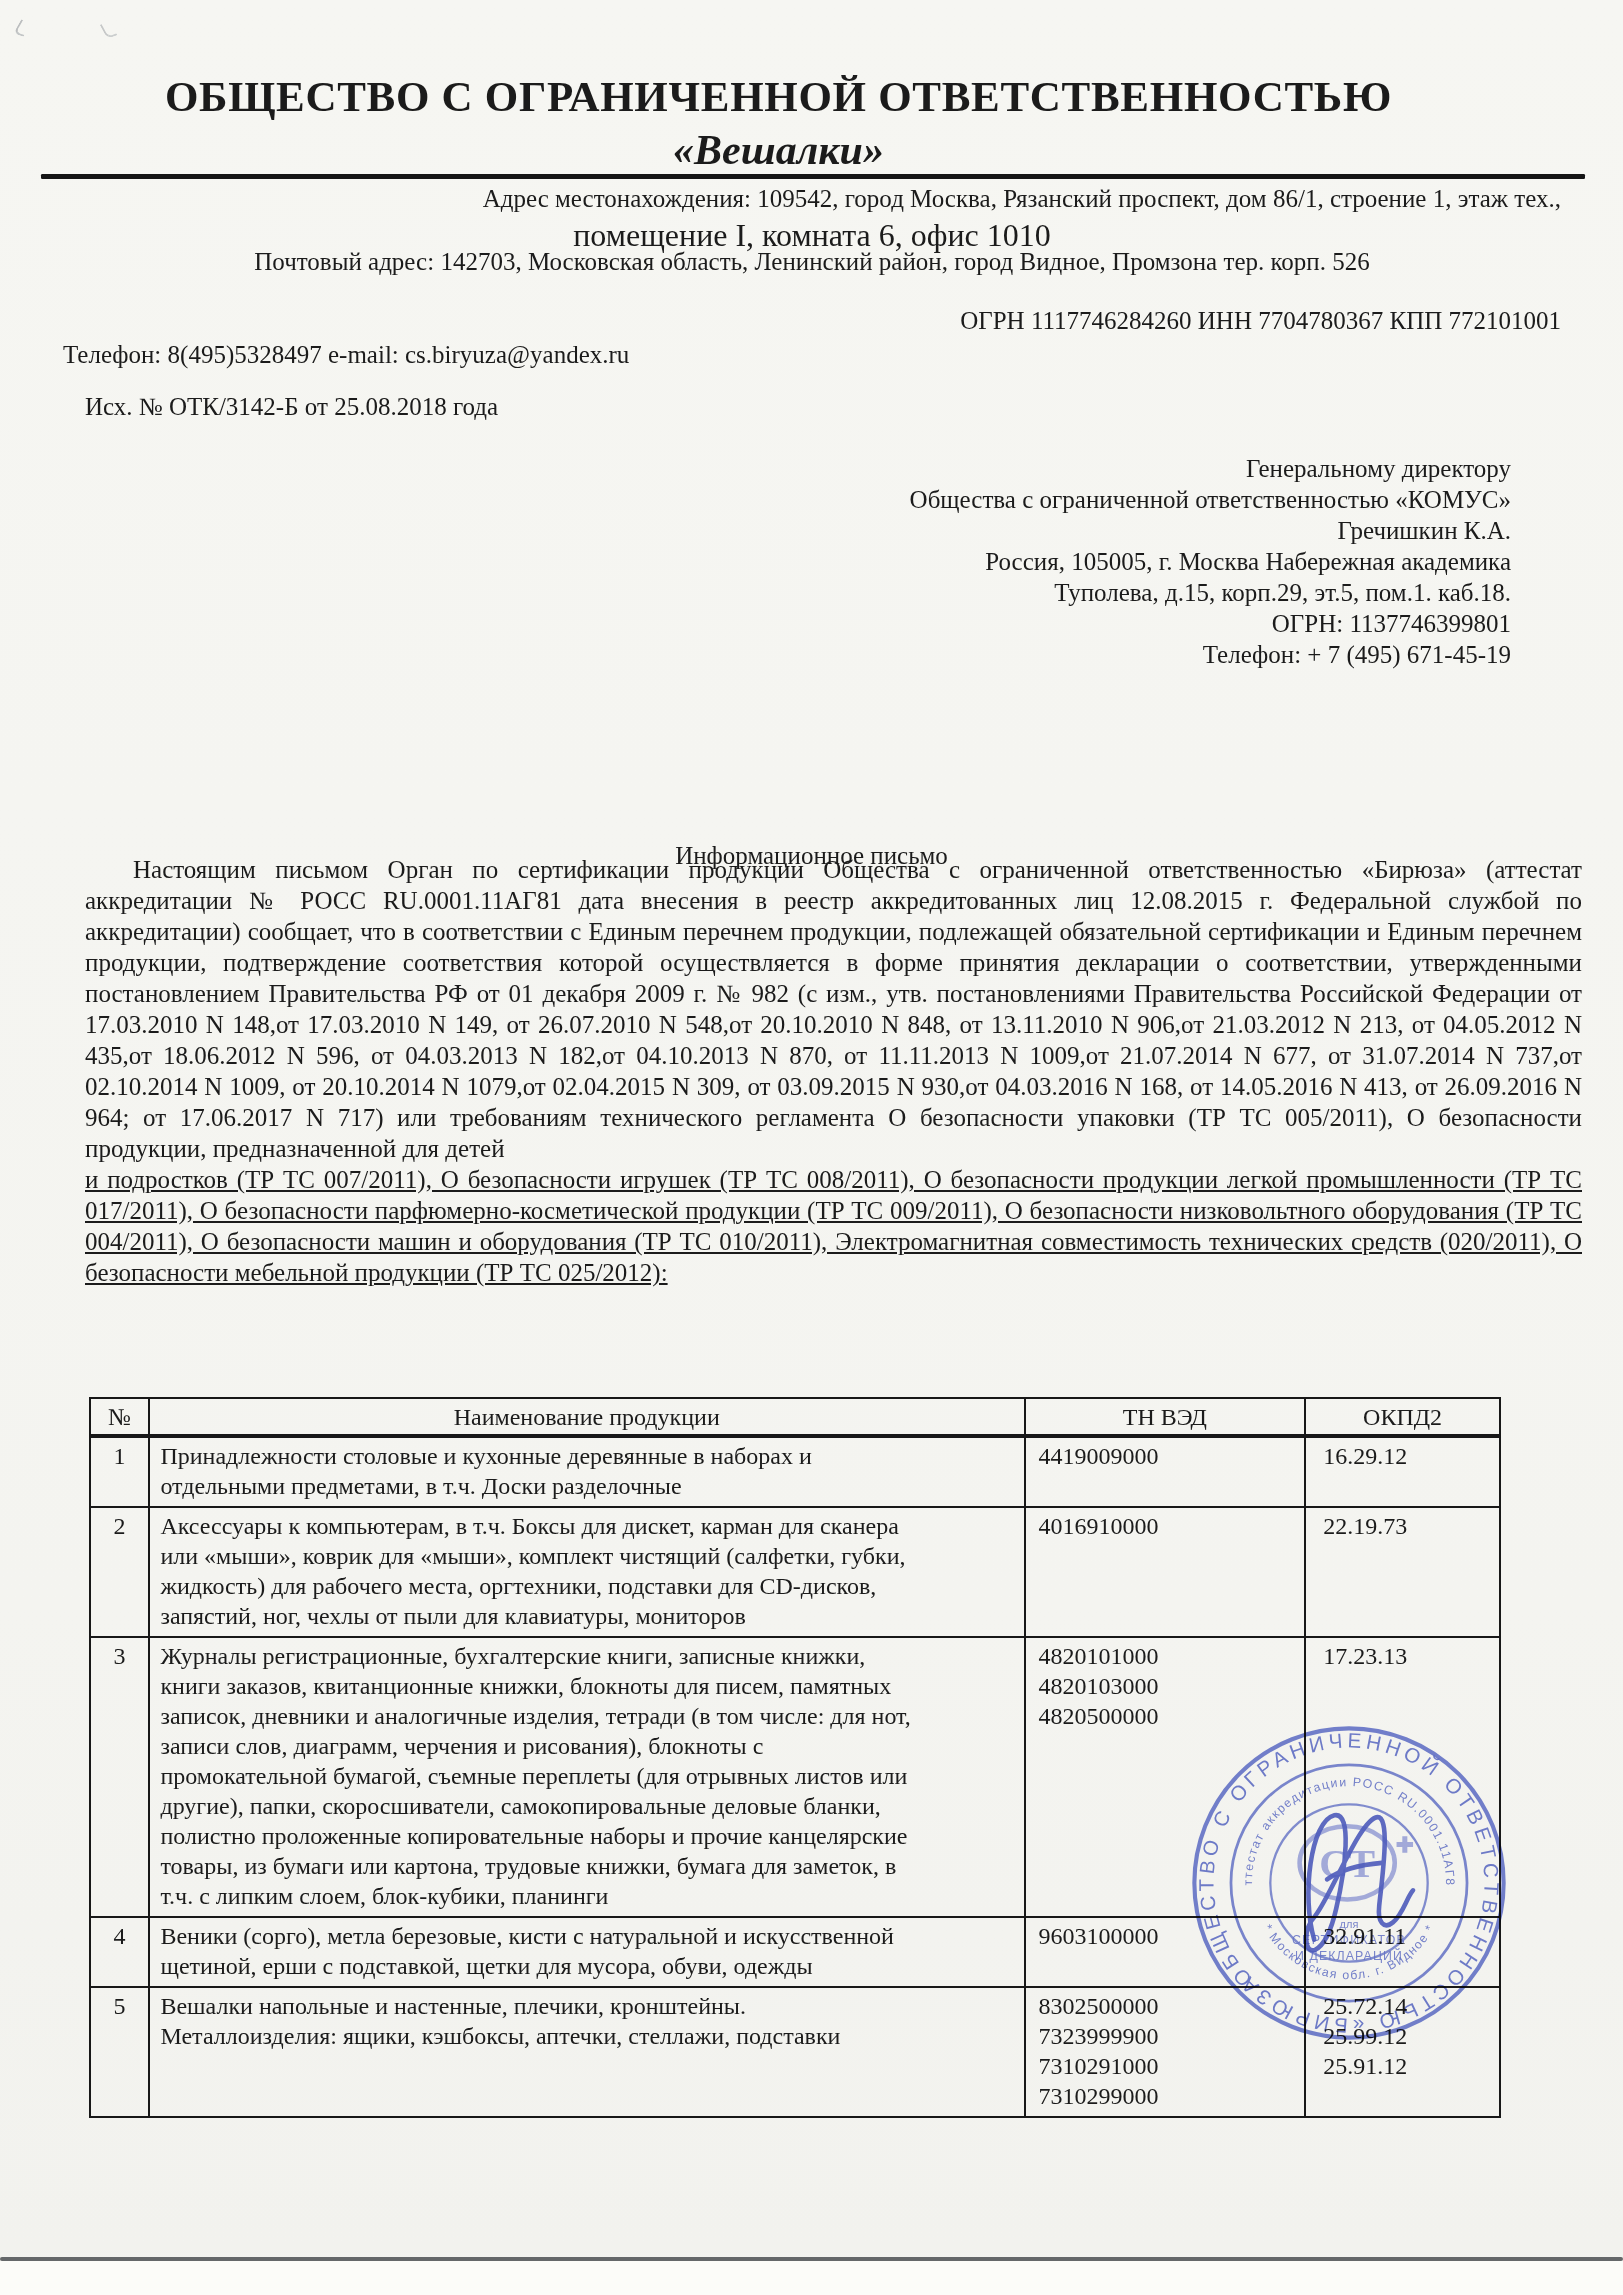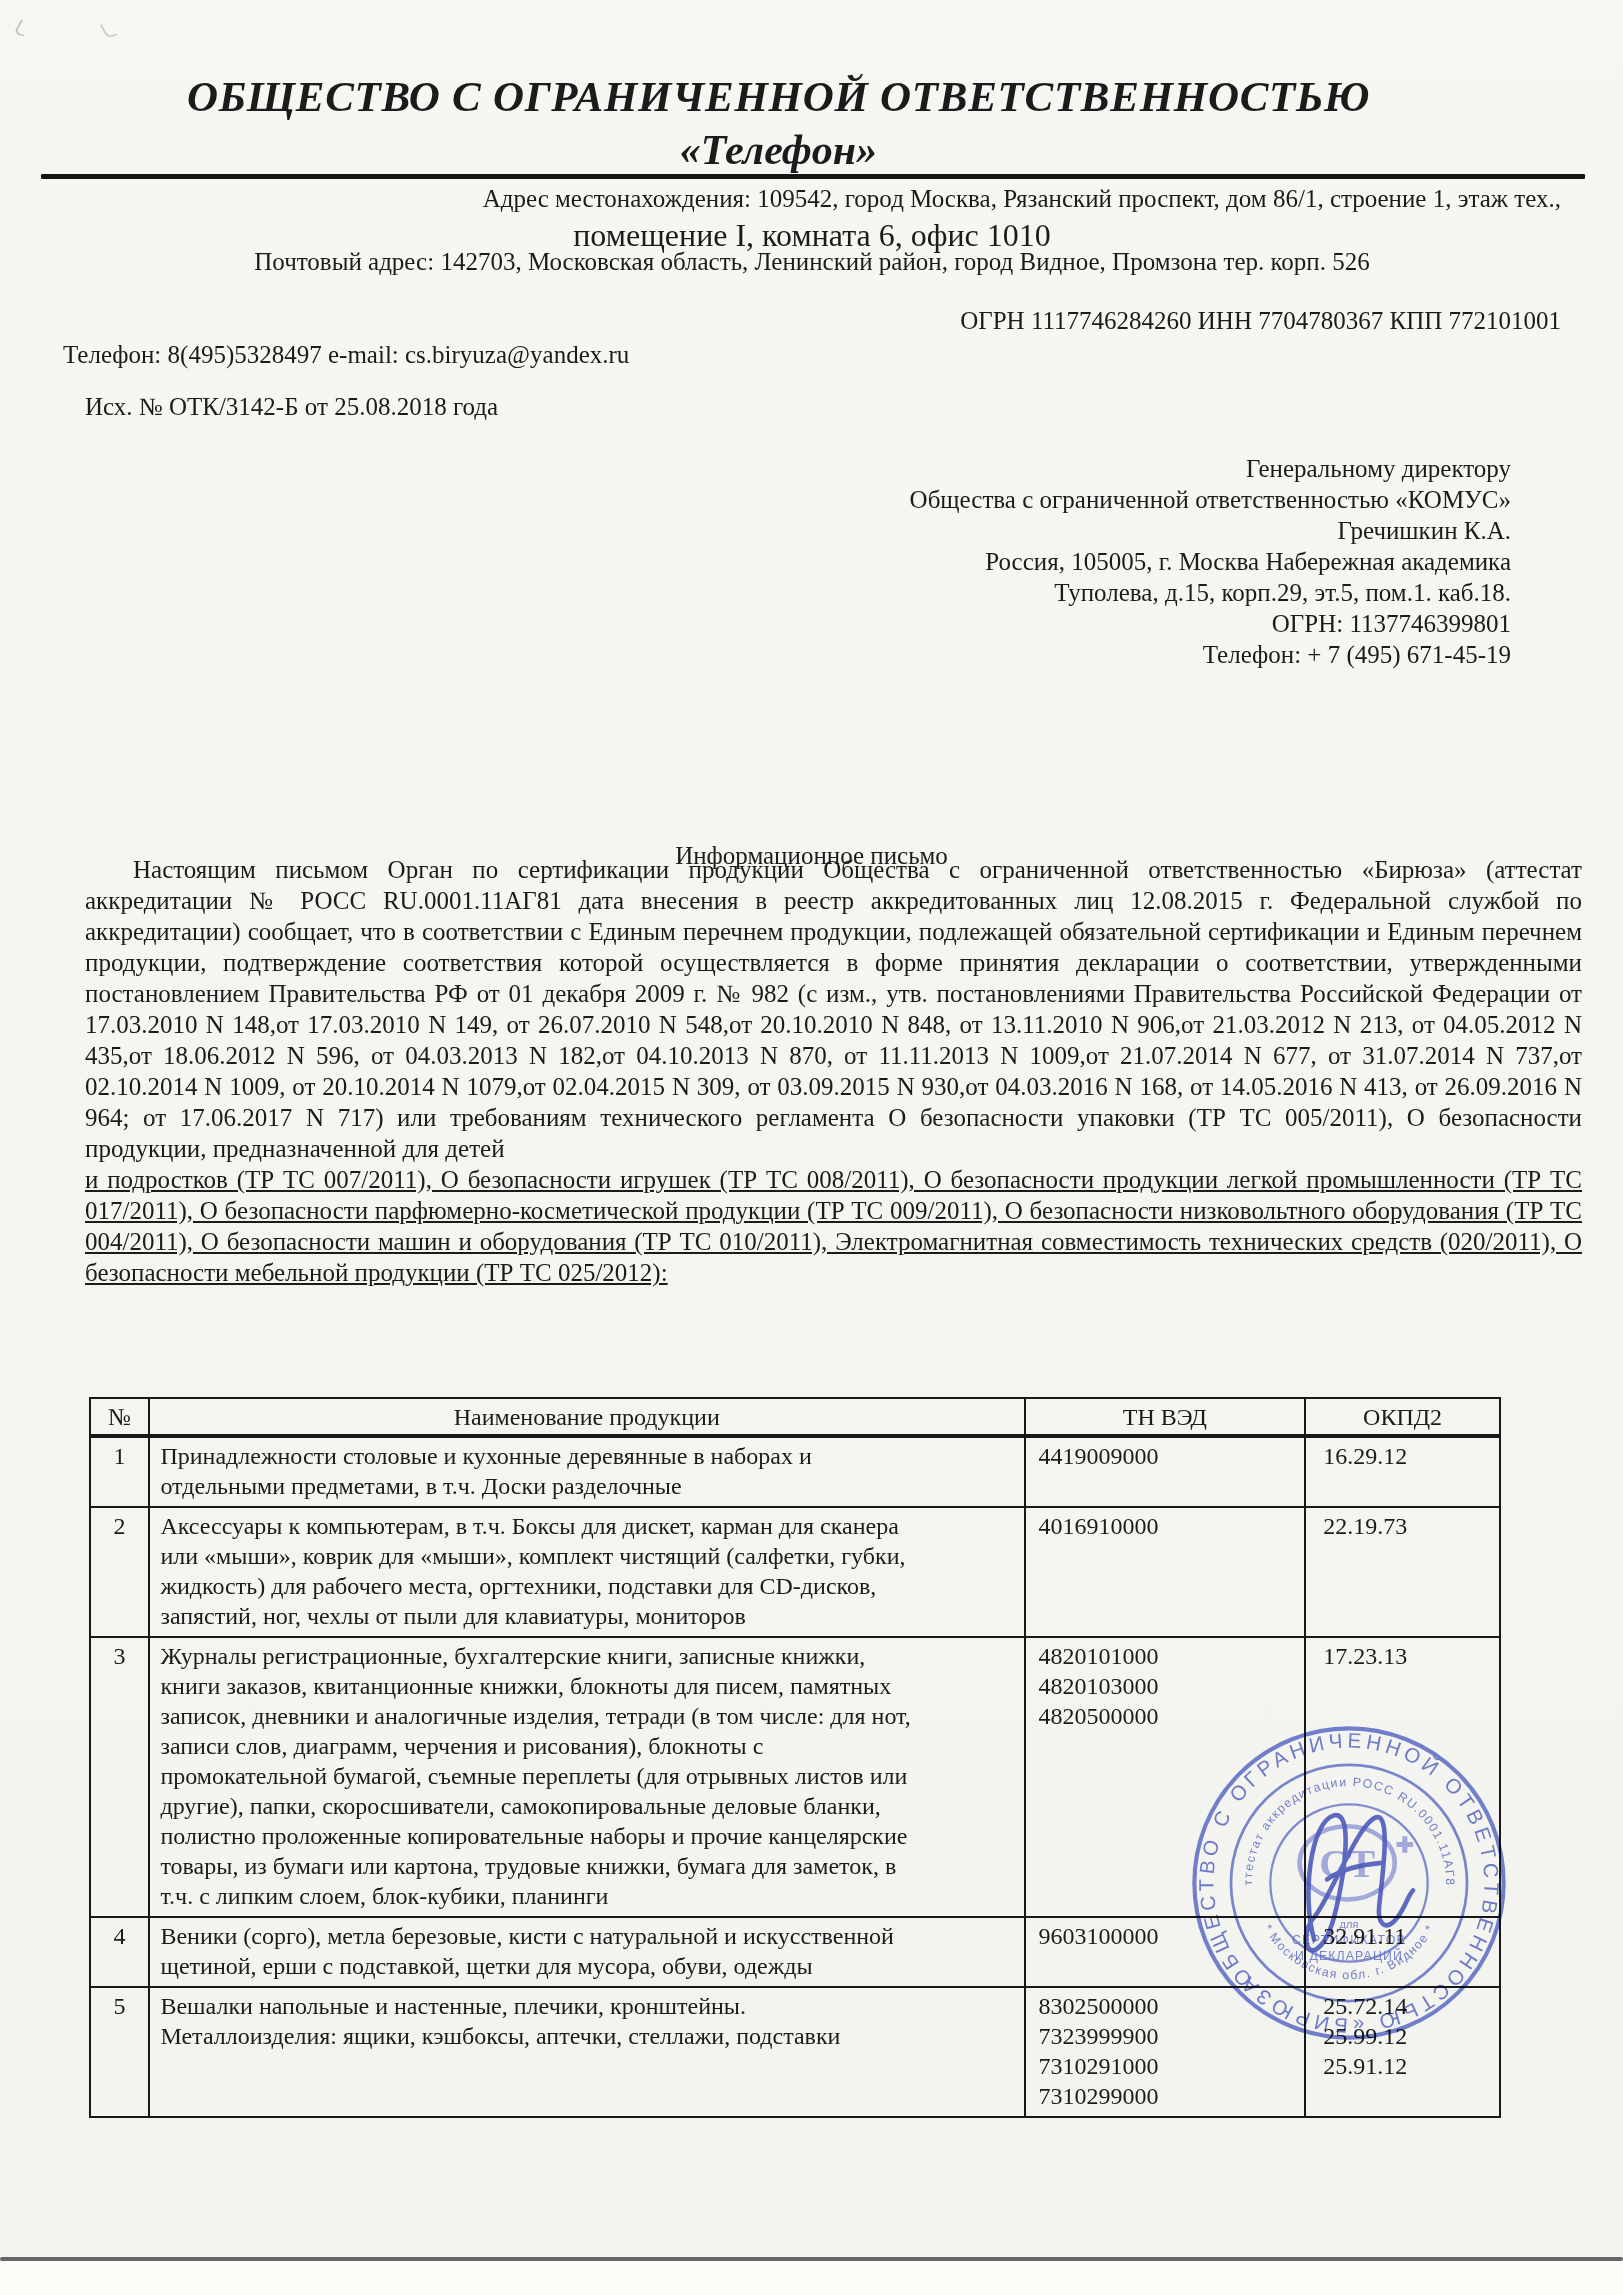--- a/index.html
+++ b/index.html
@@ -20,21 +20,21 @@
     position:absolute; width:10.5px; height:15.7px;
     border-left:2.6px solid #8d9196; border-bottom:2px solid #9aa0a5;
     border-radius:0 0 0 6.5px; opacity:.55;
   }
   .mark1 { left:17px; top:19.6px; transform:rotate(18deg) skewX(-12deg); }
   .mark2 { left:103px; top:22px; transform:rotate(-20deg) skewX(8deg); opacity:.45; }
 
   
   .org-line1 {
     position:absolute; top:72px; left:0; width:1557px;
-    text-align:center; font-size:43px; font-weight:bold; font-style:italic;
+    text-align:center; font-size:43px; font-weight:bold; 
     letter-spacing:0.7px;
   }
   .org-line2 {
     position:absolute; top:126px; left:0; width:1557px;
     text-align:center; font-size:42px; font-weight:bold; font-style:italic;
   }
   .head-rule {
     position:absolute; top:174px; left:41px; width:1544px; height:4.6px;
     background:#151515; border-radius:1.3px;
   }
@@ -97,21 +97,21 @@
 </style>
 </head>
 <body>
 
 <div class="page">
 
   <div class="mark1"></div>
   <div class="mark2"></div>
 
   <div class="org-line1">ОБЩЕСТВО С ОГРАНИЧЕННОЙ ОТВЕТСТВЕННОСТЬЮ</div>
-  <div class="org-line2">«Телефон»</div>
+  <div class="org-line2">«Вешалки»</div>
   <div class="head-rule"></div>
   <div class="addr1">Адрес местонахождения: 109542, город Москва, Рязанский проспект, дом 86/1, строение 1, этаж тех.,</div>
   <div class="addr2">помещение I, комната 6, офис 1010</div>
   <div class="postal">Почтовый адрес: 142703, Московская область, Ленинский район, город Видное, Промзона тер. корп. 526</div>
   <div class="ogrn-line">ОГРН 1117746284260 ИНН 7704780367 КПП 772101001</div>
   <div class="phone-line">Телефон: 8(495)5328497 e-mail: cs.biryuza@yandex.ru</div>
 
   <div class="ref-line">Исх. № ОТК/3142-Б от 25.08.2018 года</div>
 
   <div class="recipient">

